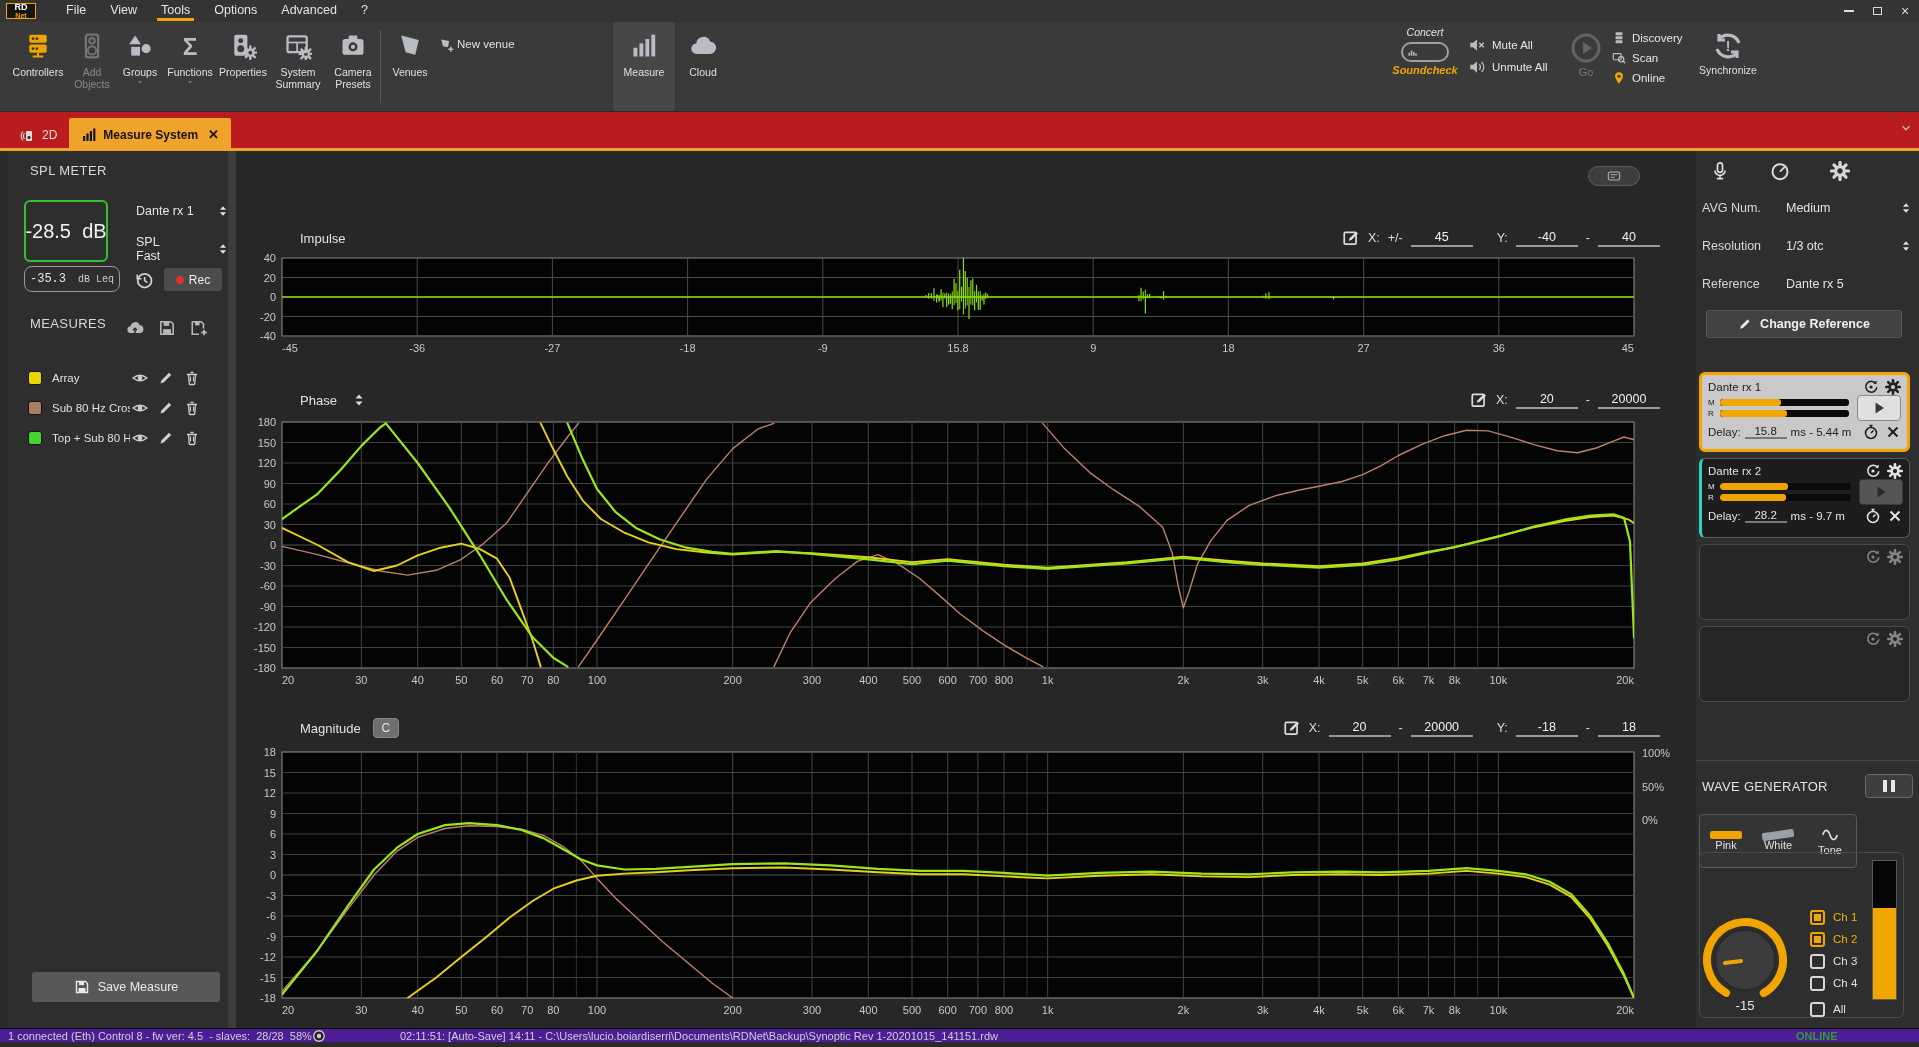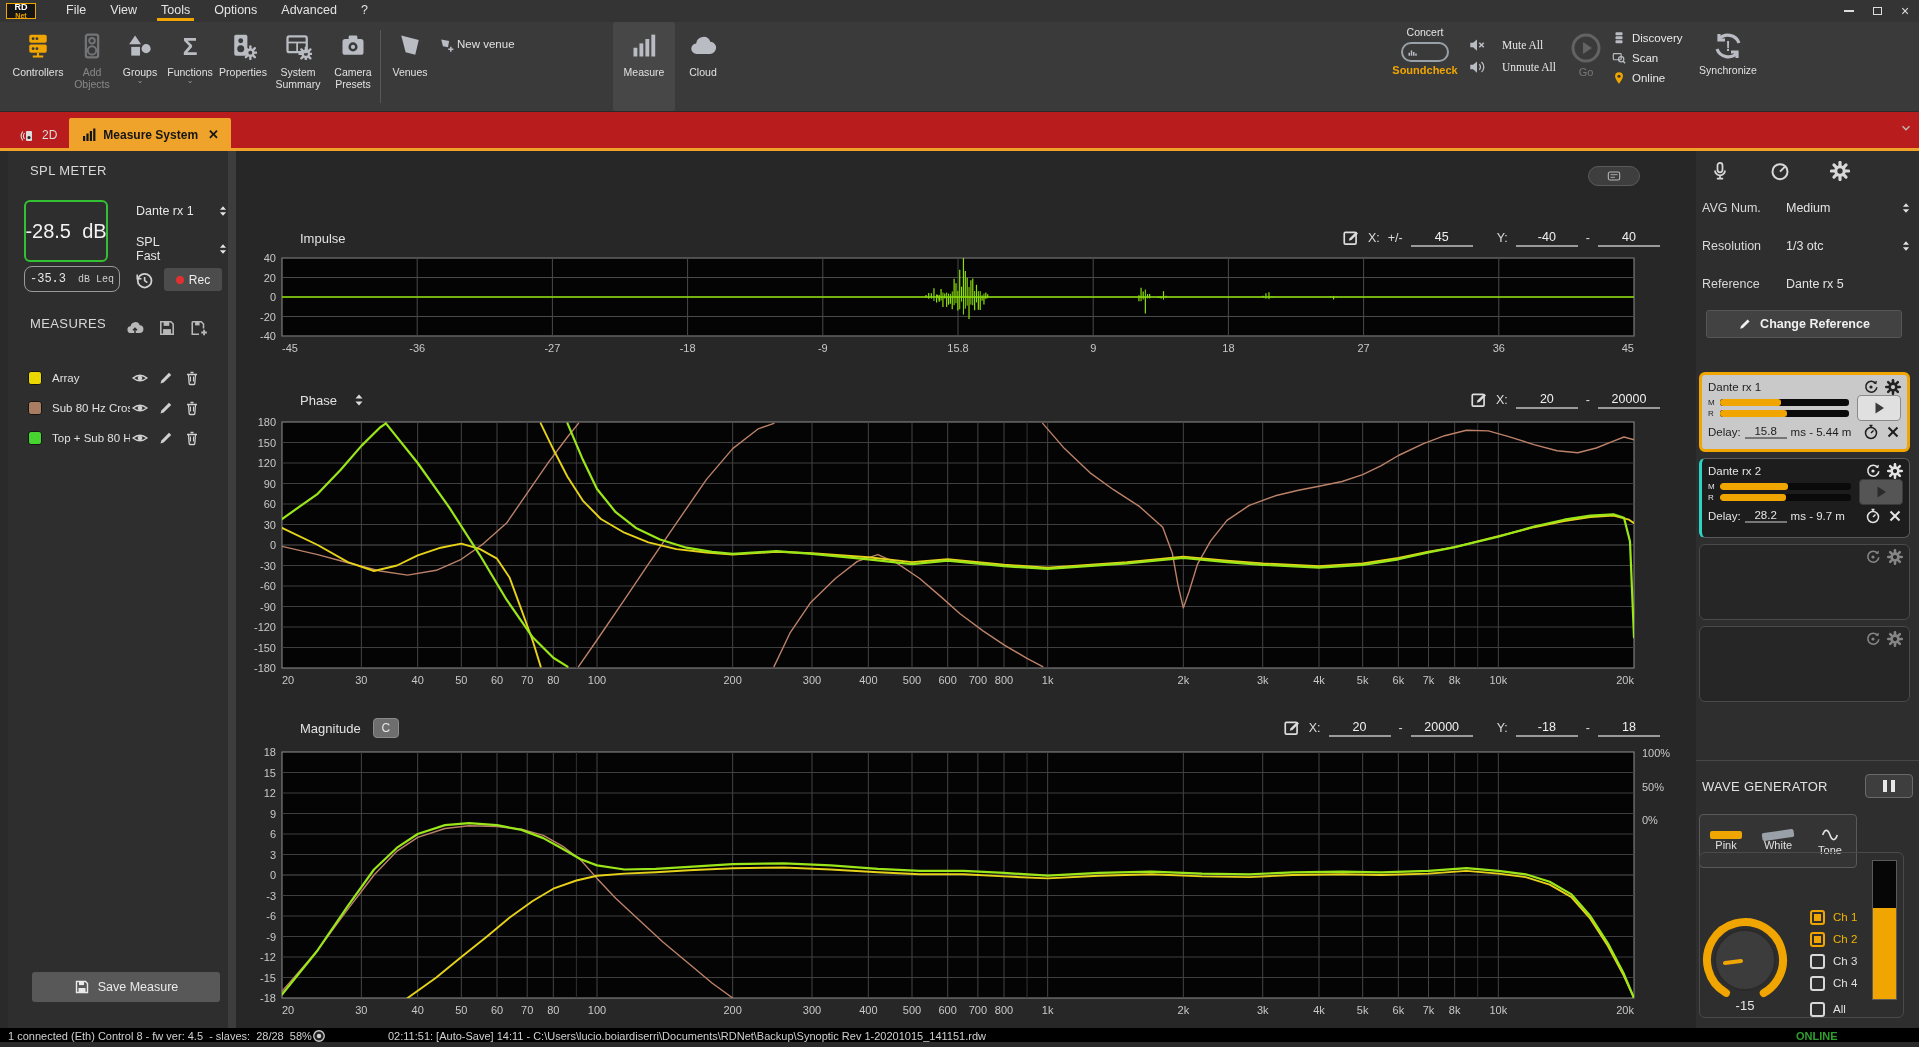--- a/index.html
+++ b/index.html
@@ -29,26 +29,26 @@
   .tb-left{position:absolute;left:8px;top:0;height:100%;display:flex;align-items:stretch;}
   .tb-cell{display:flex;flex-direction:column;align-items:center;justify-content:flex-start;padding-top:10px;color:#b9bcc2;}
   .tb-cell .tb-label{margin-top:6px;font-size:10.5px;color:#e0e0e0;text-align:center;line-height:1.15;}
   .tb-cell.disabled{opacity:.45;}
   .tb-cell.selected{background:#474747;border-radius:2px;}
   .tb-chev{font-size:8px;color:#9a9a9a;line-height:.6;margin-top:1px;}
   .tb-sep{width:1px;background:#585858;margin:8px 0;}
   .tb-inline{flex-direction:row;align-items:flex-start;padding-top:14px;}
   .tb-inline .tb-label{margin-top:2px;font-size:11.5px;}
   .tb-right{position:absolute;left:1390px;top:0;height:100%;width:320px;}
-  .concert-block{position:absolute;left:2px;top:4px;width:66px;text-align:center;}
+  .concert-block{position:absolute;left:2px;top:4px;width:66px;text-align:center;font-style:italic;}
   .concert-lbl{font-size:10.5px;color:#e4e4e4;}
   .sc-pill{margin:4px auto 2px auto;width:48px;height:20px;border:2px solid #9aa0a8;border-radius:11px;display:flex;align-items:center;padding-left:4px;color:#b9bcc2;}
   .soundcheck-lbl{font-size:11px;font-weight:bold;color:#f0a500;}
   .mute-block{position:absolute;left:78px;top:12px;}
-  .mute-row{display:flex;align-items:center;gap:16px;height:22px;color:#b9bcc2;font-family:Liberation Serif, serif;}
+  .mute-row{display:flex;align-items:center;gap:6px;height:22px;color:#b9bcc2;}
   .mute-row span{font-size:11.5px;color:#e8e8e8;}
   .go-block{position:absolute;left:176px;top:10px;width:40px;text-align:center;color:#636363;}
   .go-lbl{font-size:11px;color:#787878;margin-top:2px;}
   .disc-block{position:absolute;left:222px;top:6px;}
   .disc-row{display:flex;align-items:center;gap:6px;height:20px;color:#b9bcc2;}
   .disc-row span{font-size:11.5px;color:#e8e8e8;}
   .sync-block{position:absolute;left:300px;top:8px;width:76px;text-align:center;color:#b9bcc2;}
   .sync-lbl{font-size:10.5px;color:#e0e0e0;margin-top:2px;}
 
   
@@ -144,24 +144,24 @@
   .wg-channels{position:absolute;left:114px;top:755px;}
   .chan{display:flex;align-items:center;gap:8px;height:22px;}
   .chan.gap{margin-top:4px;}
   .cbx{width:15px;height:15px;border:2px solid #d8d8d8;border-radius:3px;display:flex;align-items:center;justify-content:center;}
   .chan.checked .cbx{border-color:#f0a500;}
   .chan.checked .cbx i{display:block;width:7px;height:7px;background:#f0a500;}
   .chan span{font-size:11.5px;color:#e0e0e0;}
   .chan.checked span{color:#f0b400;}
 
   
-  .statusbar{position:absolute;left:0;top:1028px;width:100%;height:14px;background:#000000;border-top:1px solid #000;
+  .statusbar{position:absolute;left:0;top:1028px;width:100%;height:14px;background:#4c1d95;border-top:1px solid #000;
              display:flex;align-items:center;font-size:11px;color:#cfcfcf;}
   .sb-left{margin-left:8px;white-space:pre;}
-  .sb-center{position:absolute;left:368px;white-space:pre;padding-left:20px;}
+  .sb-center{position:absolute;left:380px;white-space:pre;padding-left:20px;}
   .sb-online{position:absolute;left:1796px;font-weight:bold;color:#2f9e2f;}
 </style>
 </head>
 <body>
 
 <div class="app">
 
   <div class="titlebar">
     <div class="logo">
       <span class="logo-rd">RD</span>

